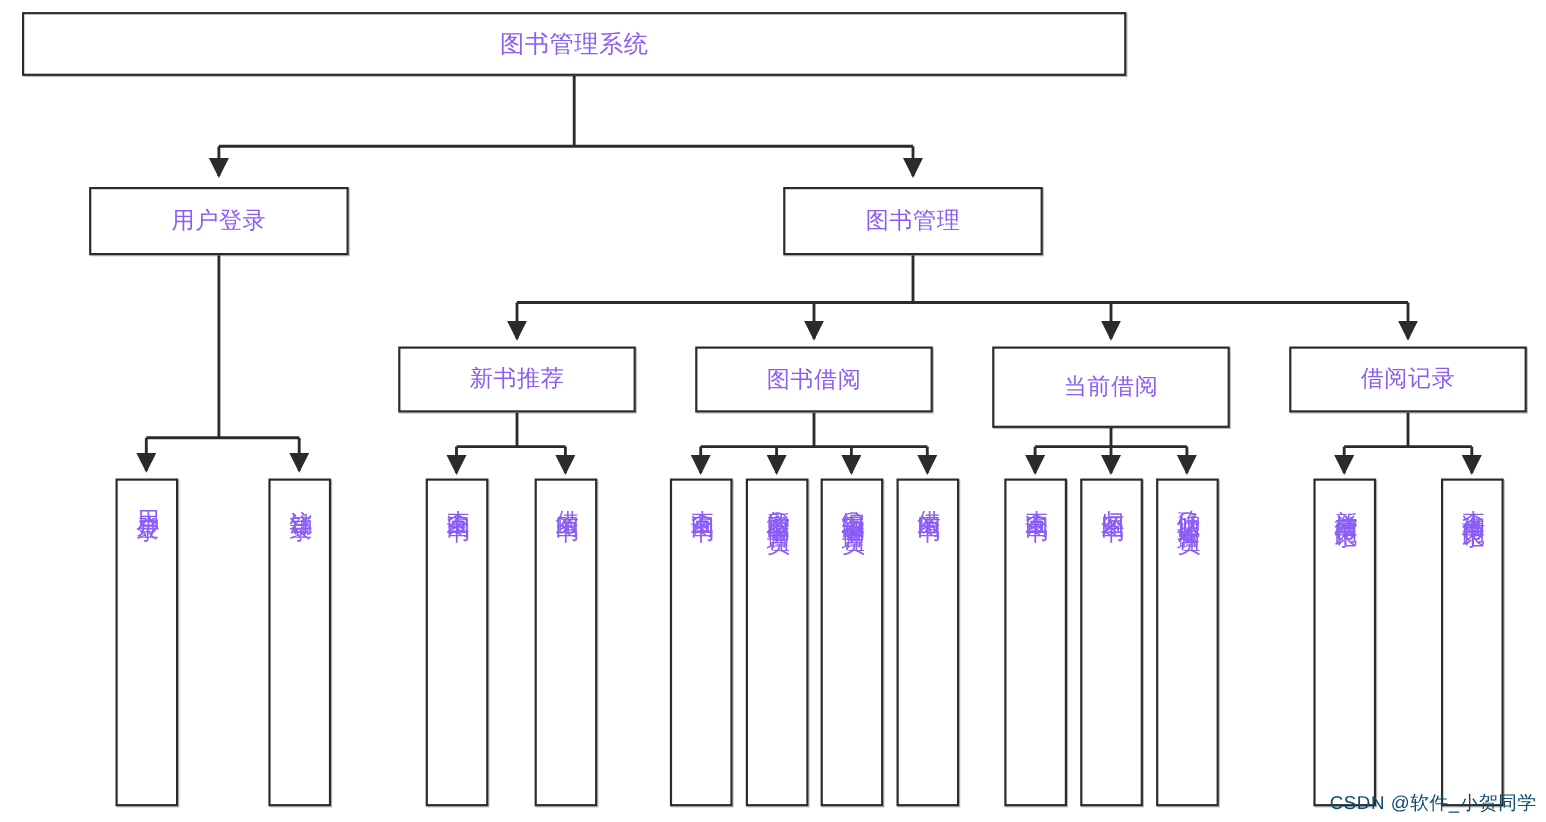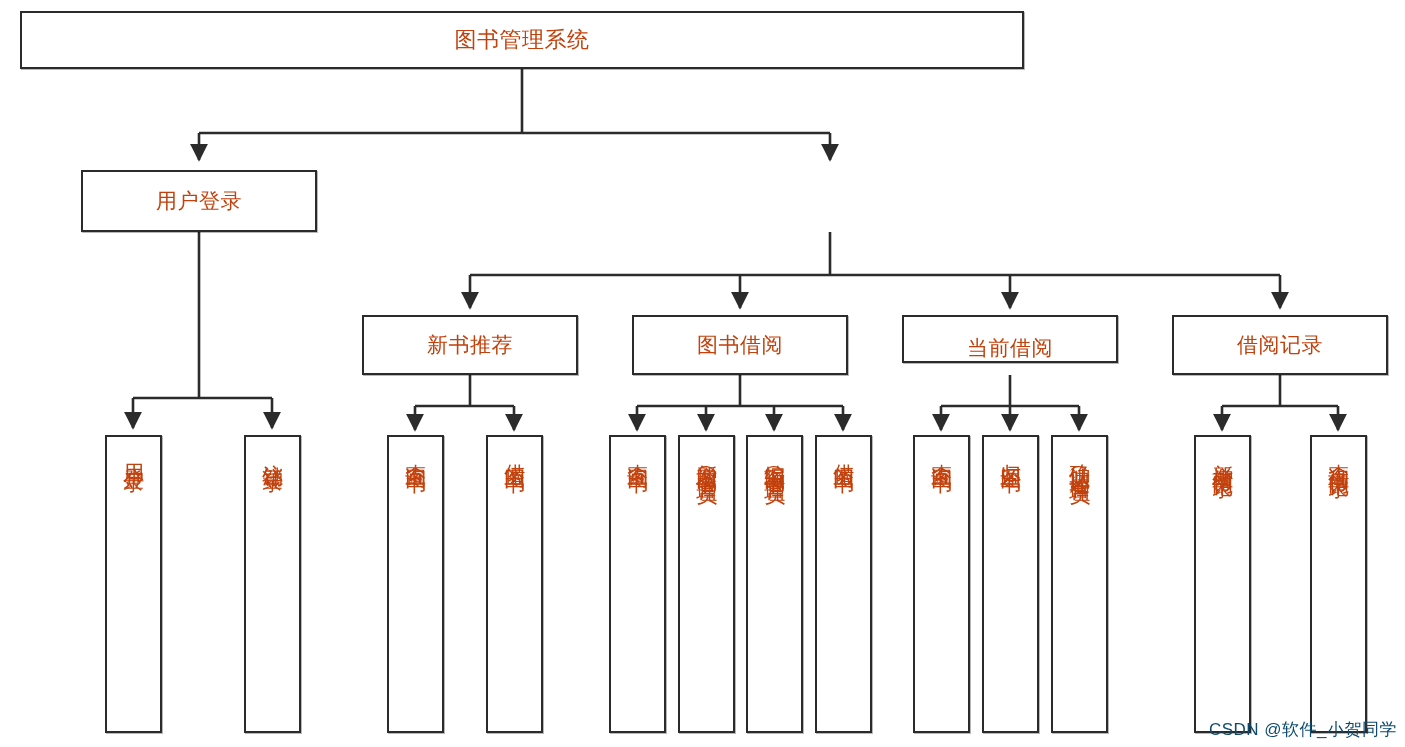--- a/index.html
+++ b/index.html
@@ -28,21 +28,21 @@
   }
   .node {
     position: absolute;
     box-sizing: border-box;
     background: #ffffff;
     border: 2px solid #2b2b2b;
     box-shadow: 1px 1px 0 rgba(0,0,0,0.28);
     display: flex;
     align-items: center;
     justify-content: center;
-    color: #c2410c;
+    color: #8b5cf6;
   }
   .node-label {
     display: block;
     text-align: center;
     line-height: 1.18;
     letter-spacing: 0.5px;
     white-space: nowrap;
   }
   
   .node.horiz .node-label {
@@ -131,28 +131,31 @@
     </g>
   </svg>
 
   <div class="node horiz root" style="left:20px; top:11px; width:1004px; height:58px;">
     <span class="node-label">图书管理系统</span>
   </div>
 
   <div class="node horiz" style="left:81px; top:170px; width:236px; height:62px;">
     <span class="node-label">用户登录</span>
   </div>
+  <div class="node horiz" style="left:712px; top:170px; width:236px; height:62px;">
+    <span class="node-label">图书管理</span>
+  </div>
 
   <div class="node horiz" style="left:362px; top:315px; width:216px; height:60px;">
     <span class="node-label">新书推荐</span>
   </div>
   <div class="node horiz" style="left:632px; top:315px; width:216px; height:60px;font-family:Liberation Serif, serif;">
     <span class="node-label">图书借阅</span>
   </div>
-  <div class="node horiz" style="left:902px; top:315px; width:216px; height:48px;align-items:flex-end;">
+  <div class="node horiz" style="left:902px; top:315px; width:216px; height:74px;">
     <span class="node-label">当前借阅</span>
   </div>
   <div class="node horiz" style="left:1172px; top:315px; width:216px; height:60px;">
     <span class="node-label">借阅记录</span>
   </div>
 
   <div class="node vert" style="left:105px; top:435px; width:57px; height:298px;">
     <span class="node-label">用户登录</span>
   </div>
   <div class="node vert" style="left:244px; top:435px; width:57px; height:298px;">

